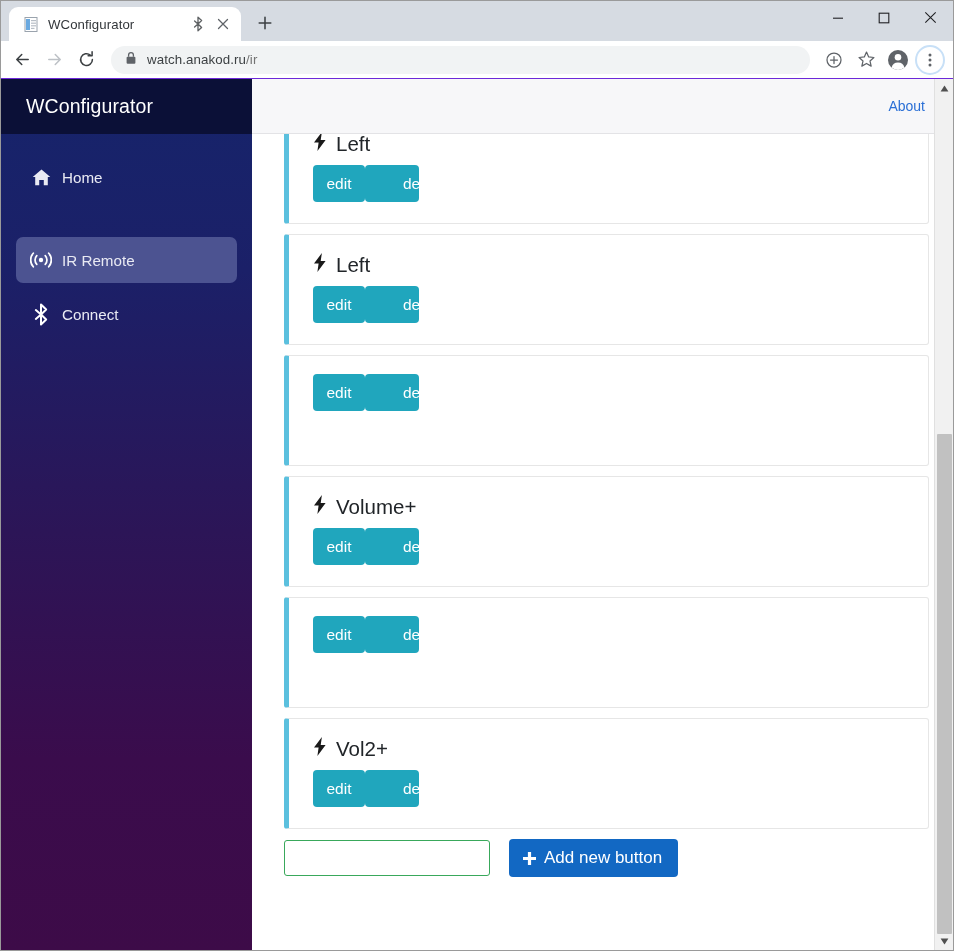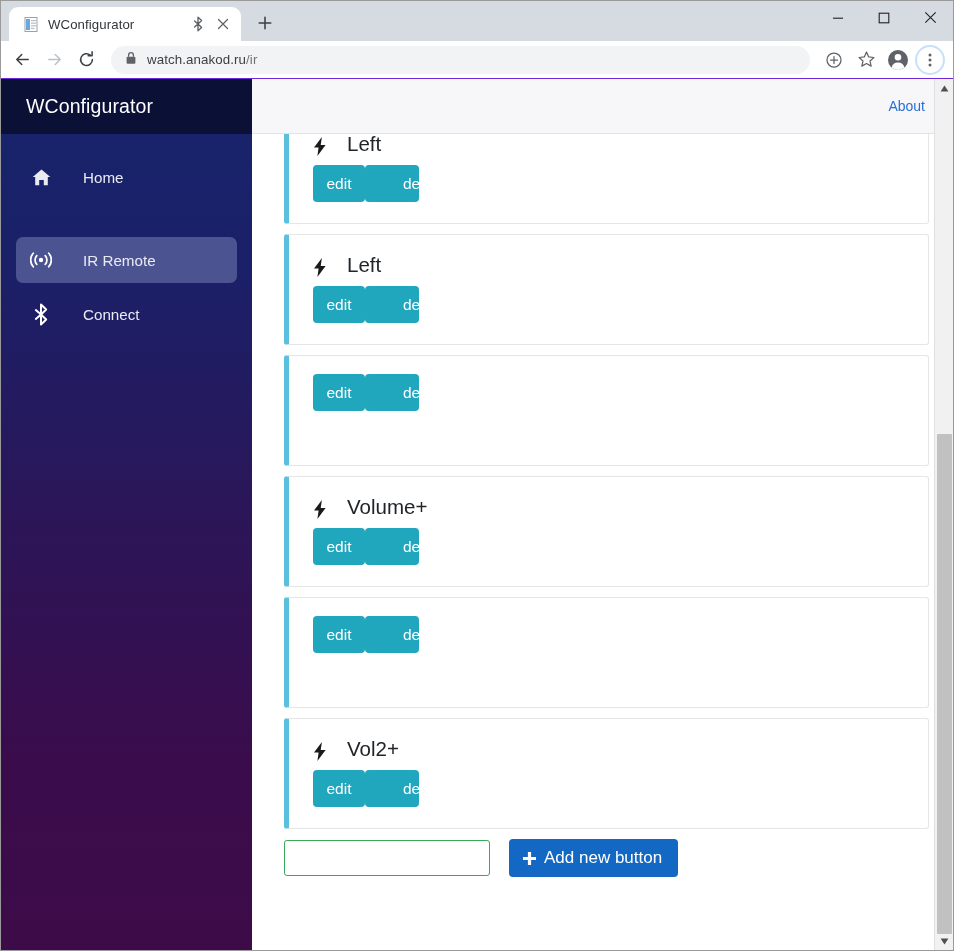--- a/index.html
+++ b/index.html
@@ -117,21 +117,21 @@
     background: #0b1037;
     display: flex; align-items: center;
     padding-left: 25px;
   }
   .brand-text {
     color: #ffffff; font-size: 19.5px; letter-spacing: .1px;
   }
   .navlist { padding: 20px 15px 0 15px; }
   .navitem {
     display: flex; align-items: center;
-    gap: 31px;
+    gap: 10px;
     height: 46px;
     padding-left: 14px;
     border-radius: 7px;
     color: #e9eaf3;
     font-size: 15.2px;
     margin-bottom: 8px;
   }
   .navitem.active { background: #4c5391; margin-top: 37px; }
   .navicon { width: 22px; height: 22px; display: flex; align-items: center; justify-content: center; flex: 0 0 22px; }
 
@@ -163,21 +163,21 @@
     border-left: 5px solid #5bc0de;
     border-radius: 3px;
     background: #ffffff;
     margin-bottom: 10px;
     padding: 18px 20px 22px 24px;
     height: 111px;
     position: relative;
   }
   .card:first-child { margin-top: 0; }
   .card-title {
-    display: flex; align-items: flex-end; gap: 20px;
+    display: flex; align-items: flex-start; gap: 9px;
     font-size: 20.5px; color: #212529;
     margin-bottom: 9px;
     font-weight: 400;
   }
   .bolt { width: 14px; height: 19px; flex: 0 0 14px; display: block; }
   .btnrow { display: flex; }
   .btn {
     background: #20a6bd;
     color: #ffffff;
     border: none;

